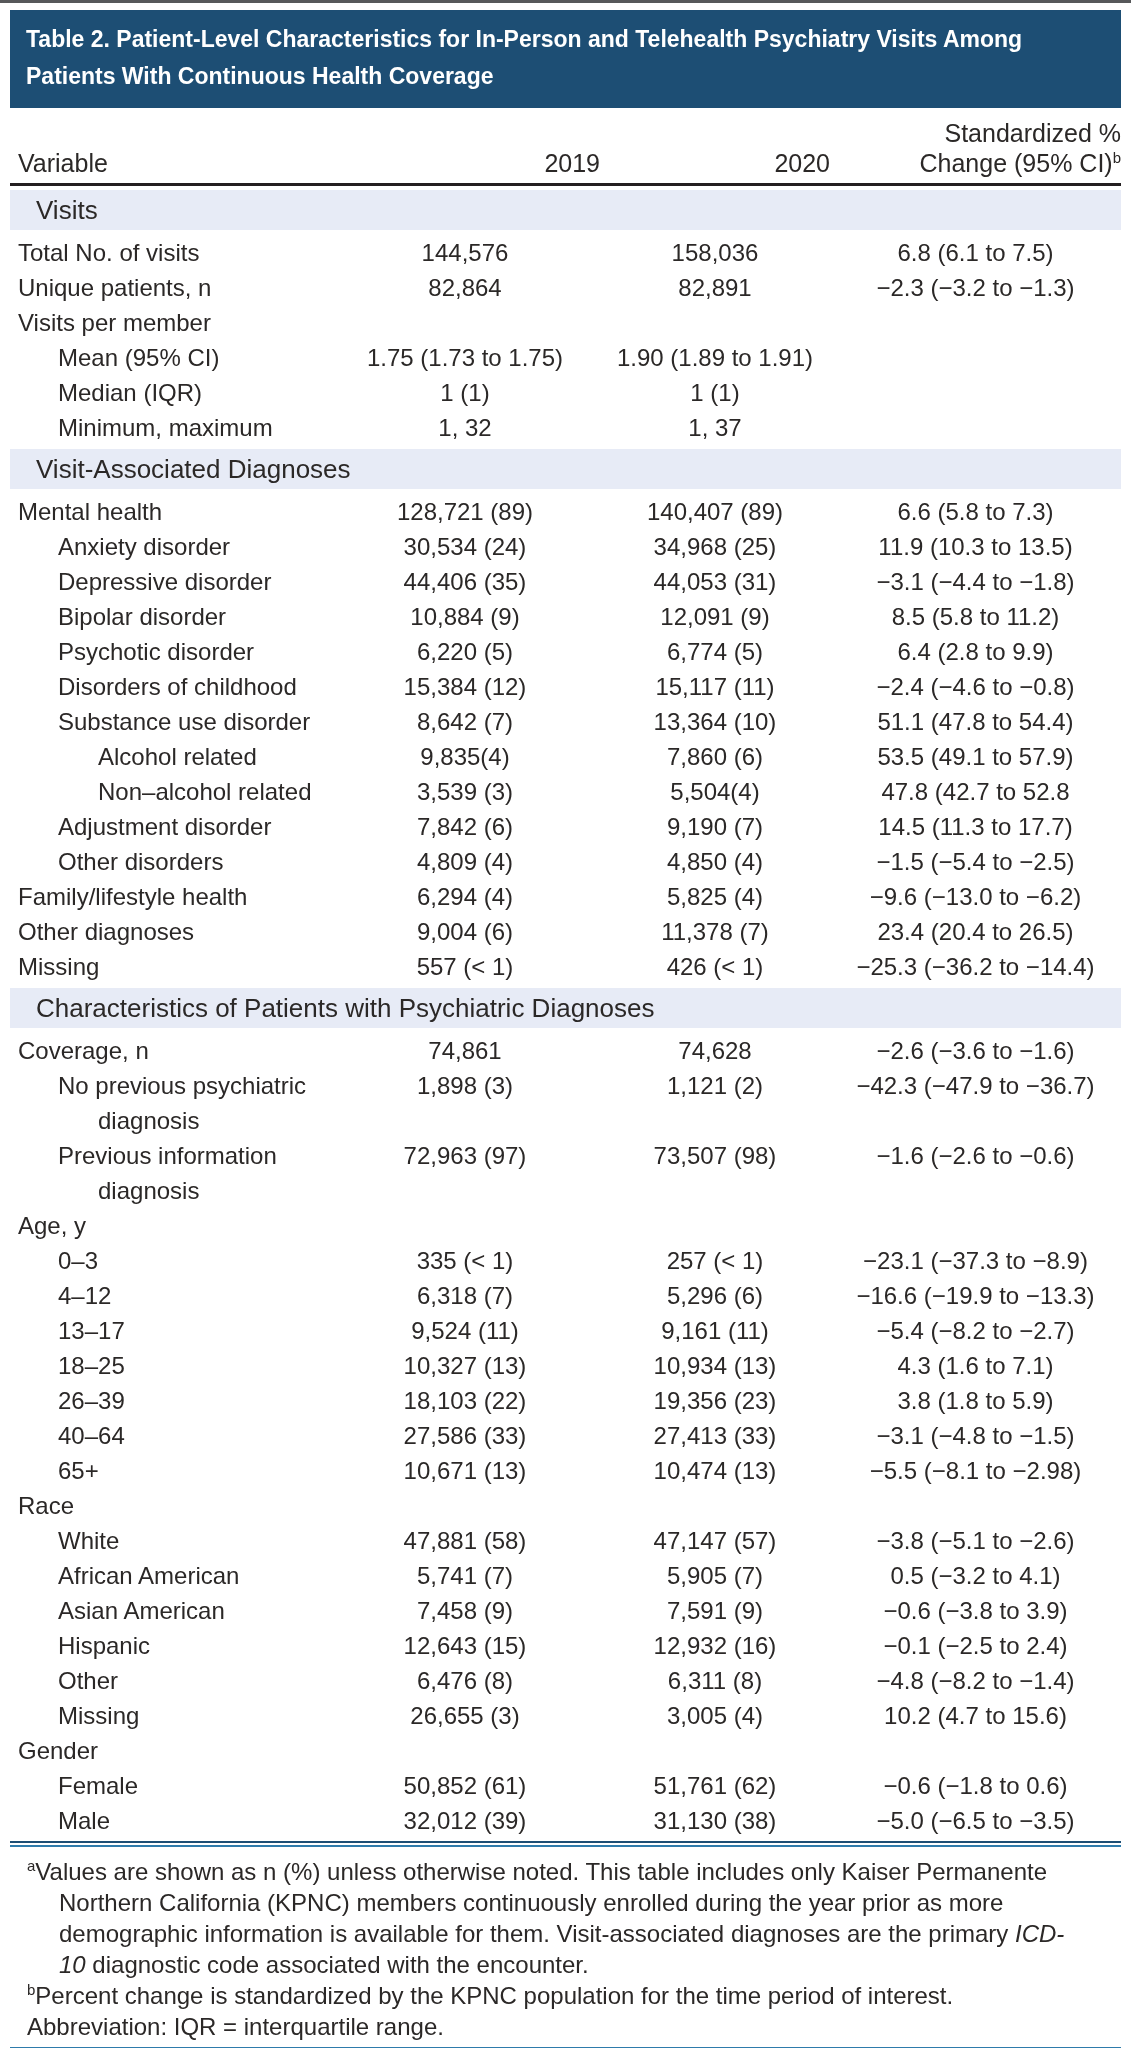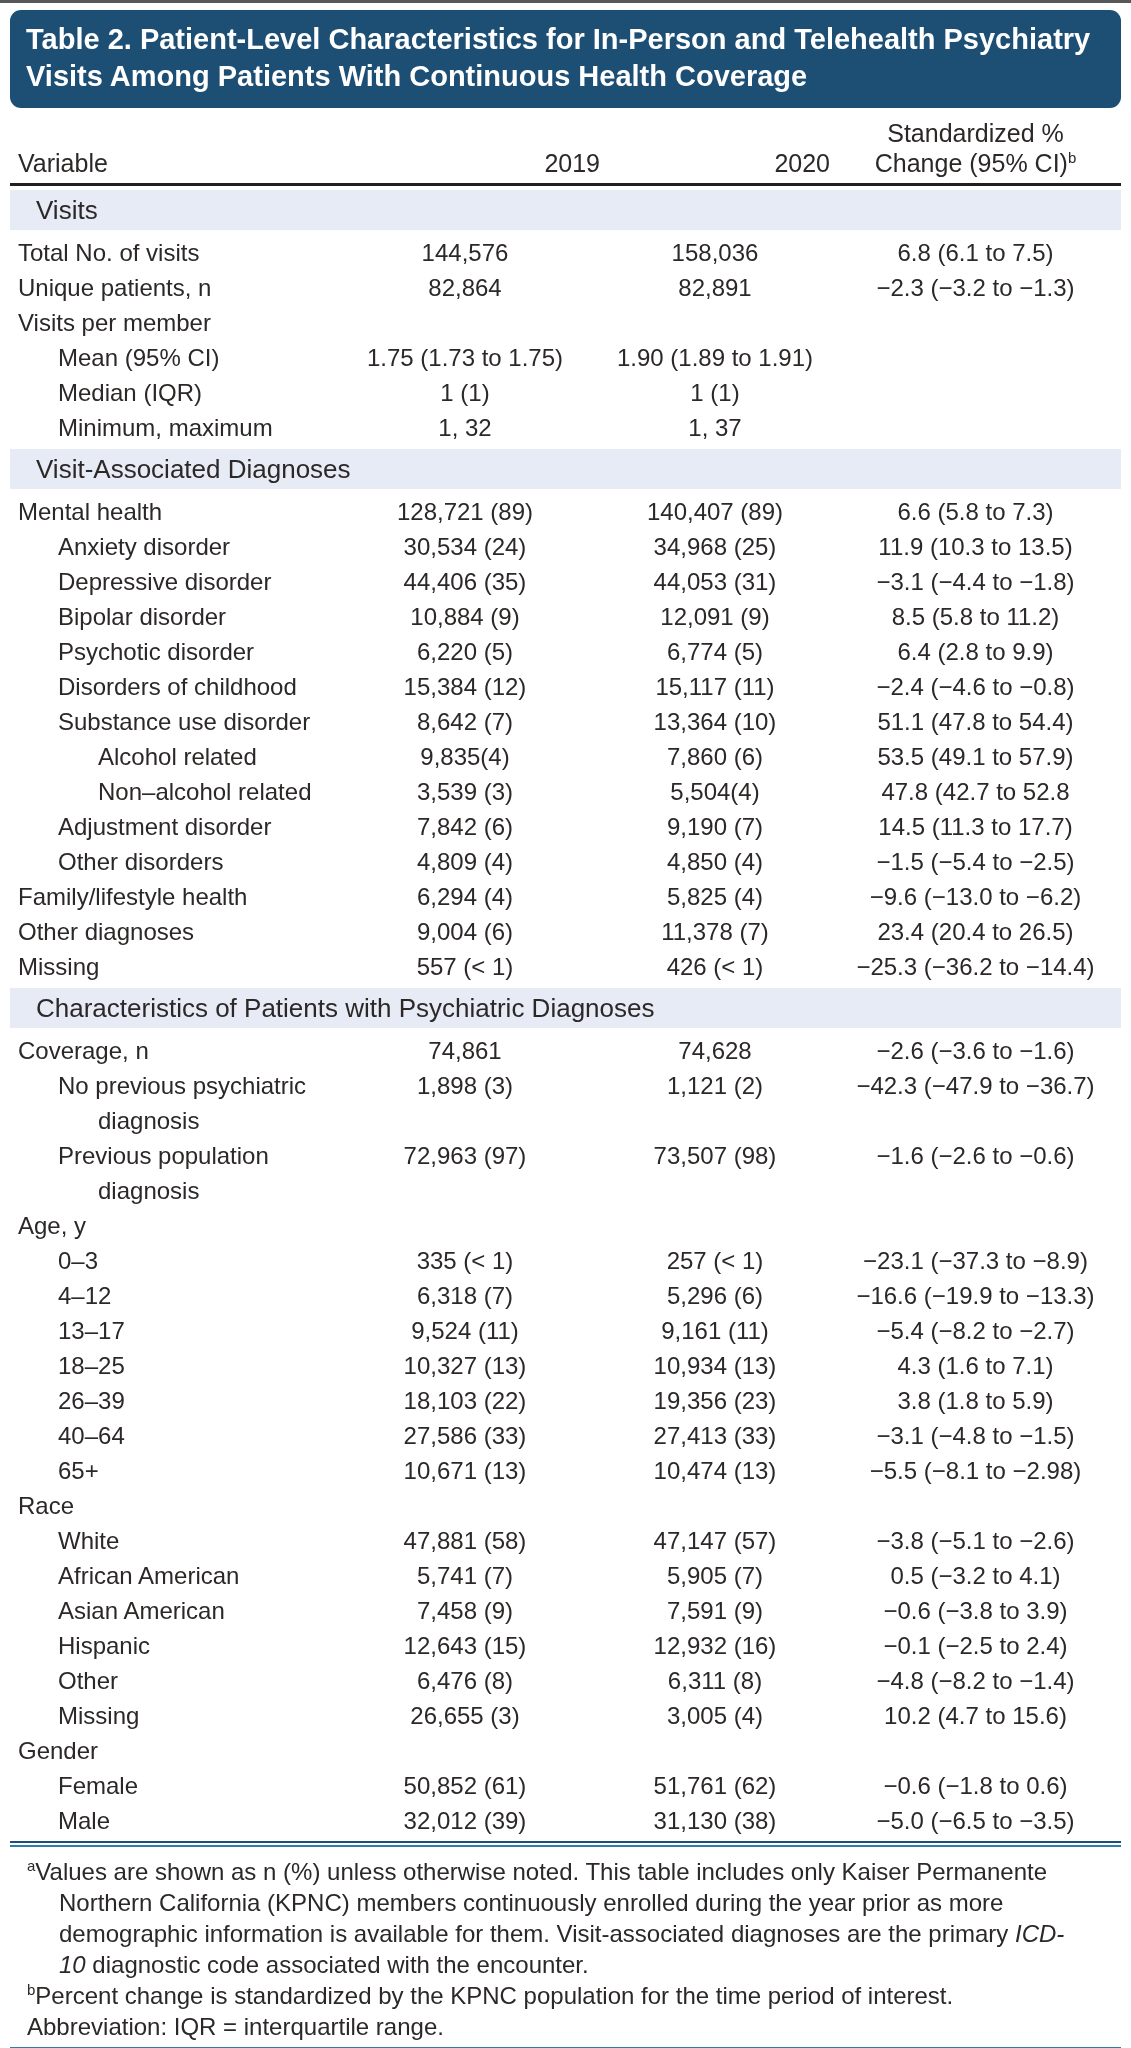--- a/index.html
+++ b/index.html
@@ -14,33 +14,32 @@
   *{box-sizing:border-box;}
   html,body{margin:0;padding:0;}
   body{
     width:1131px;height:2048px;overflow:hidden;background:#ffffff;
     font-family:"Liberation Sans", sans-serif;color:var(--text);
   }
   .top-line{height:3px;background:var(--top-rule);}
   .wrap{margin:0 10px;width:1111px;}
   .title-band{
     margin-top:7px;background:var(--title-bg);color:#ffffff;
-    font-weight:bold;font-size:29px;line-height:37px;
+    font-weight:bold;font-size:23px;line-height:37px;
     padding:11px 16px 13px 16px;
-    border-radius:11px;
   }
   .col-headers{
     display:grid;grid-template-columns:320px 270px 230px 291px;
     align-items:end;padding:10px 0 5px 0;
     border-bottom:3px solid var(--header-rule);
     font-size:25px;line-height:30px;
   }
   .ch-variable{padding-left:8px;}
   .ch-year{text-align:right;}
-  .ch-change{text-align:center;}
+  .ch-change{text-align:right;}
   sup{font-size:15px;vertical-align:super;line-height:0;}
   .section-band{
     background:var(--section-bg);font-size:26px;line-height:40px;
     padding-left:26px;margin:4px 0 5px 0;
   }
   .row{
     display:grid;grid-template-columns:320px 270px 230px 291px;
     font-size:24px;line-height:35px;align-items:start;
   }
   .c-label{text-indent:-40px;}
@@ -236,21 +235,21 @@
   </div>
 
   <div class="row">
     <div class="c-label ind-1">No previous psychiatric diagnosis</div>
     <div class="c-val">1,898 (3)</div>
     <div class="c-val">1,121 (2)</div>
     <div class="c-val">−42.3 (−47.9 to −36.7)</div>
   </div>
 
   <div class="row">
-    <div class="c-label ind-1">Previous population diagnosis</div>
+    <div class="c-label ind-1">Previous information diagnosis</div>
     <div class="c-val">72,963 (97)</div>
     <div class="c-val">73,507 (98)</div>
     <div class="c-val">−1.6 (−2.6 to −0.6)</div>
   </div>
 
   <div class="row">
     <div class="c-label ind-0">Age, y</div>
     <div class="c-val"></div>
     <div class="c-val"></div>
     <div class="c-val"></div>

